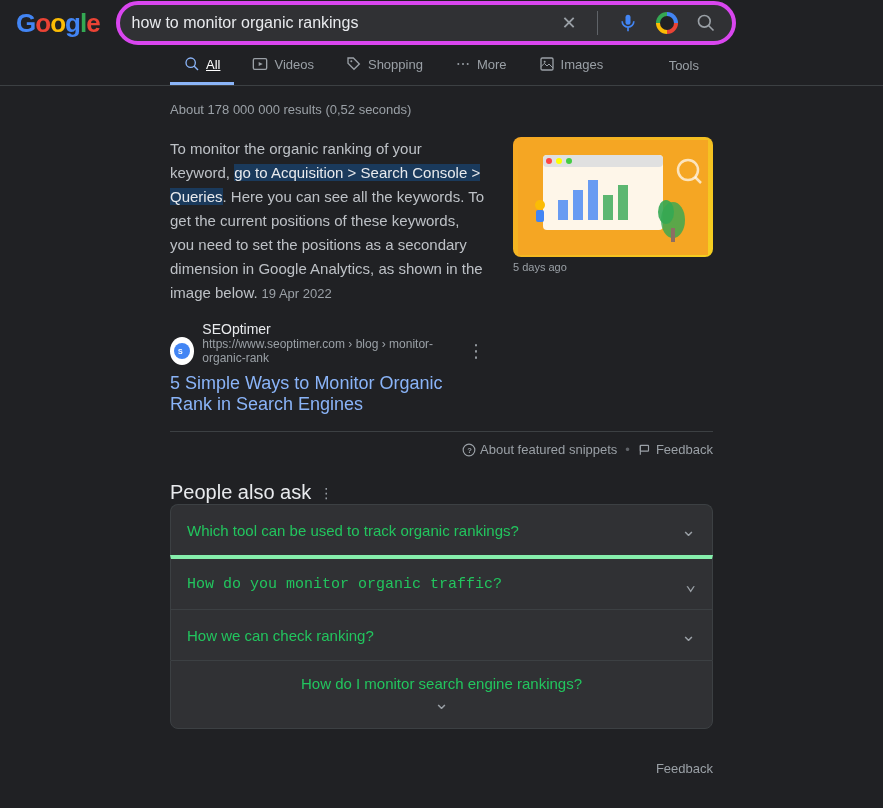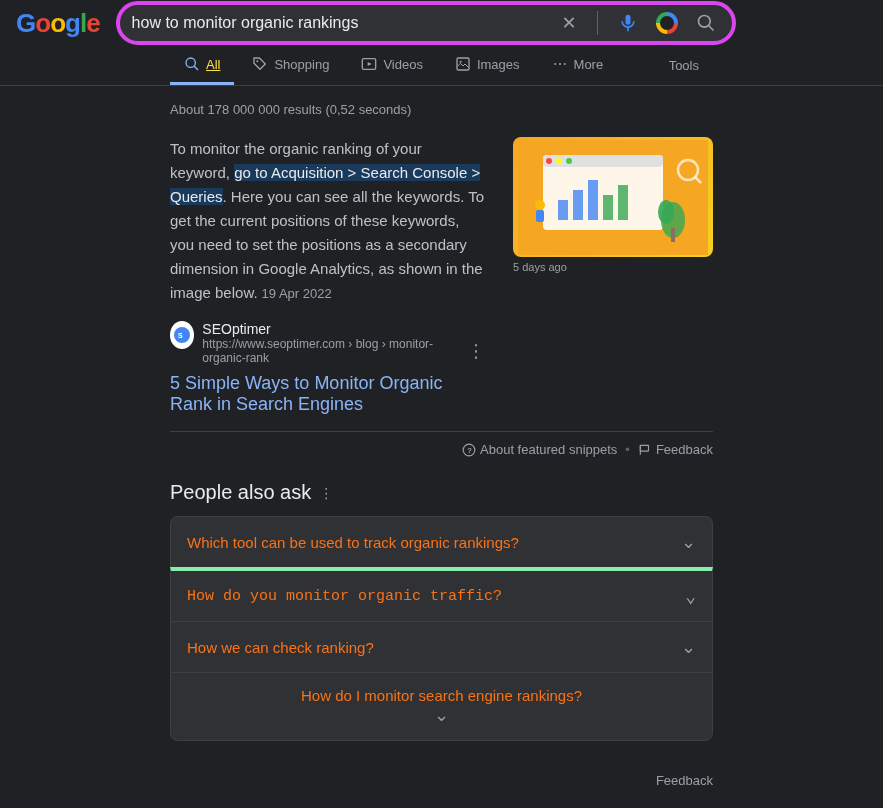--- a/index.html
+++ b/index.html
@@ -149,21 +149,21 @@
     
     .snippet-image-date {
       font-size: 11px;
       color: #9aa0a6;
       margin-top: 4px;
     }
 
     
     .source-info {
       display: flex;
-      align-items: flex-start;
+      align-items: flex-end;
       gap: 8px;
       margin-bottom: 8px;
     }
     .source-icon {
       width: 28px;
       height: 28px;
       border-radius: 50%;
       background: #fff;
       display: flex;
       align-items: center;
@@ -216,21 +216,21 @@
     .dot-separator { color: #5f6368; }
 
     
     .paa-section {
       margin-top: 24px;
     }
     .paa-header {
       display: flex;
       align-items: center;
       gap: 8px;
-      margin-bottom: 12px;
+      margin-bottom: 0;
       text-align: center;
     }
     .paa-title {
       font-size: 20px;
       color: #e8eaed;
       font-weight: 400;
     }
     .paa-menu-icon {
       color: #9aa0a6;
       cursor: pointer;
@@ -245,21 +245,21 @@
       align-items: center;
       justify-content: space-between;
       cursor: pointer;
     }
     .paa-item:first-of-type { border-radius: 8px 8px 0 0; }
     .paa-item:last-of-type {
       border-bottom: 1px solid #3c4043;
       border-radius: 0 0 8px 8px;
     }
     .paa-question {
-      color: #f97316;
+      color: #22c55e;
       font-size: 15px;
     }
     .chevron-icon {
       color: #9aa0a6;
       font-size: 18px;
     }
 
     
     .footer-feedback {
       text-align: right;
@@ -344,51 +344,51 @@
     </div>
   </div>
 </div>
 
 <div class="nav-tabs">
   <div class="nav-tab active">
     <svg viewBox="0 0 24 24" fill="none">
       <circle cx="10" cy="10" r="7" stroke="#8ab4f8" stroke-width="2"></circle>
       <line x1="15" y1="15" x2="21" y2="21" stroke="#8ab4f8" stroke-width="2"></line>
     </svg>
-    <span style="color:#fde047;text-decoration:underline;">All</span>
+    <span style="color:#ffffff;text-decoration:underline;">All</span>
+  </div>
+  <div class="nav-tab">
+    <svg viewBox="0 0 24 24" fill="none">
+      <rect x="2" y="4" width="20" height="16" rx="2" stroke="#9aa0a6" stroke-width="2"></rect>
+      <polygon points="10,9 16,12 10,15" fill="#9aa0a6"></polygon>
+    </svg>
+    <span>Videos</span>
   </div>
   <div class="nav-tab">
     <svg viewBox="0 0 24 24" fill="none">
       <path d="M3 3h8l9 9-8 8-9-9V3z" stroke="#9aa0a6" stroke-width="2"></path>
       <circle cx="8" cy="8" r="1.5" fill="#9aa0a6"></circle>
     </svg>
     <span>Shopping</span>
   </div>
   <div class="nav-tab">
     <svg viewBox="0 0 24 24" fill="none">
-      <rect x="2" y="4" width="20" height="16" rx="2" stroke="#9aa0a6" stroke-width="2"></rect>
-      <polygon points="10,9 16,12 10,15" fill="#9aa0a6"></polygon>
+      <circle cx="5" cy="12" r="1.5" fill="#9aa0a6"></circle>
+      <circle cx="12" cy="12" r="1.5" fill="#9aa0a6"></circle>
+      <circle cx="19" cy="12" r="1.5" fill="#9aa0a6"></circle>
     </svg>
-    <span>Videos</span>
+    <span>More</span>
   </div>
   <div class="nav-tab">
     <svg viewBox="0 0 24 24" fill="none">
       <rect x="3" y="3" width="18" height="18" rx="2" stroke="#9aa0a6" stroke-width="2"></rect>
       <circle cx="8.5" cy="8.5" r="1.5" fill="#9aa0a6"></circle>
       <path d="M3 16l5-5 4 4 3-3 6 6" stroke="#9aa0a6" stroke-width="1.5"></path>
     </svg>
     <span>Images</span>
-  </div>
-  <div class="nav-tab">
-    <svg viewBox="0 0 24 24" fill="none">
-      <circle cx="5" cy="12" r="1.5" fill="#9aa0a6"></circle>
-      <circle cx="12" cy="12" r="1.5" fill="#9aa0a6"></circle>
-      <circle cx="19" cy="12" r="1.5" fill="#9aa0a6"></circle>
-    </svg>
-    <span>More</span>
   </div>
   <div class="nav-tools">Tools</div>
 </div>
 
 <div class="main-content">
 
   <div class="results-count">About 178 000 000 results (0,52 seconds)</div>
 
   <div class="featured-snippet">
     <div style="flex:1;">

